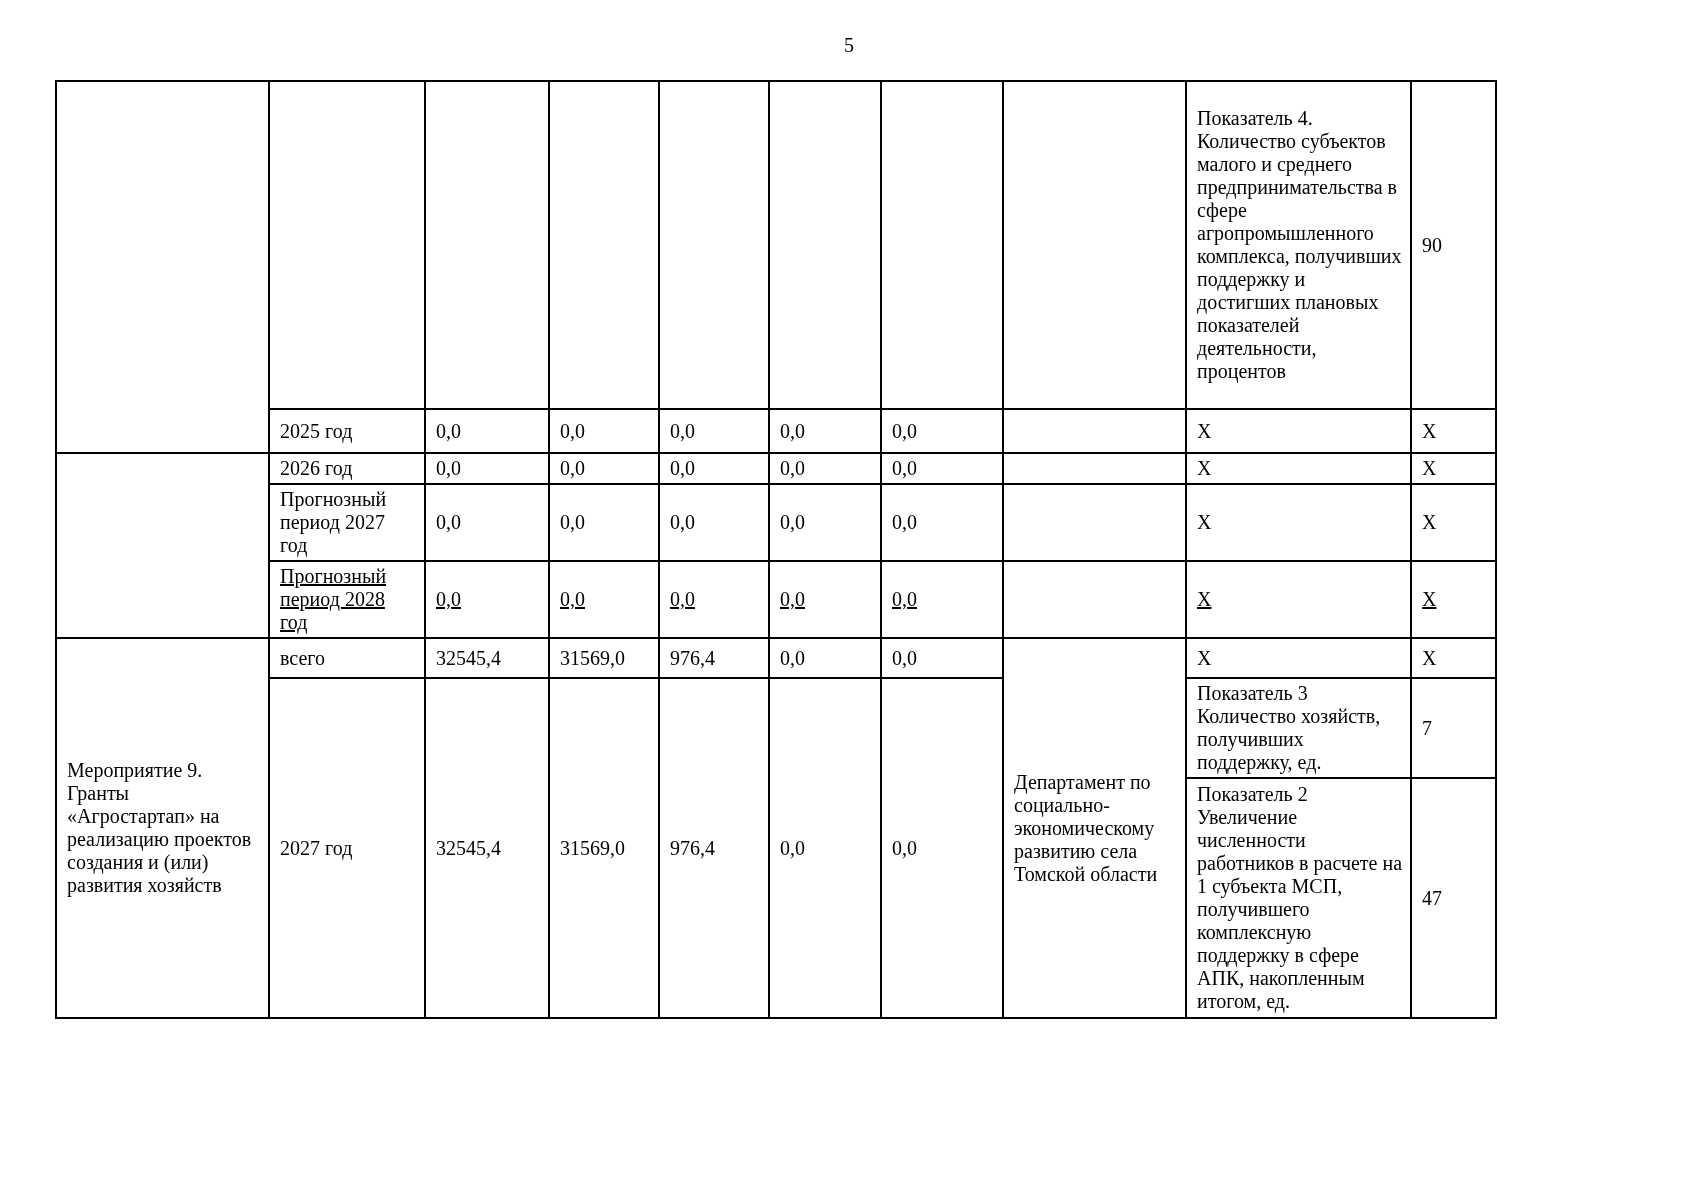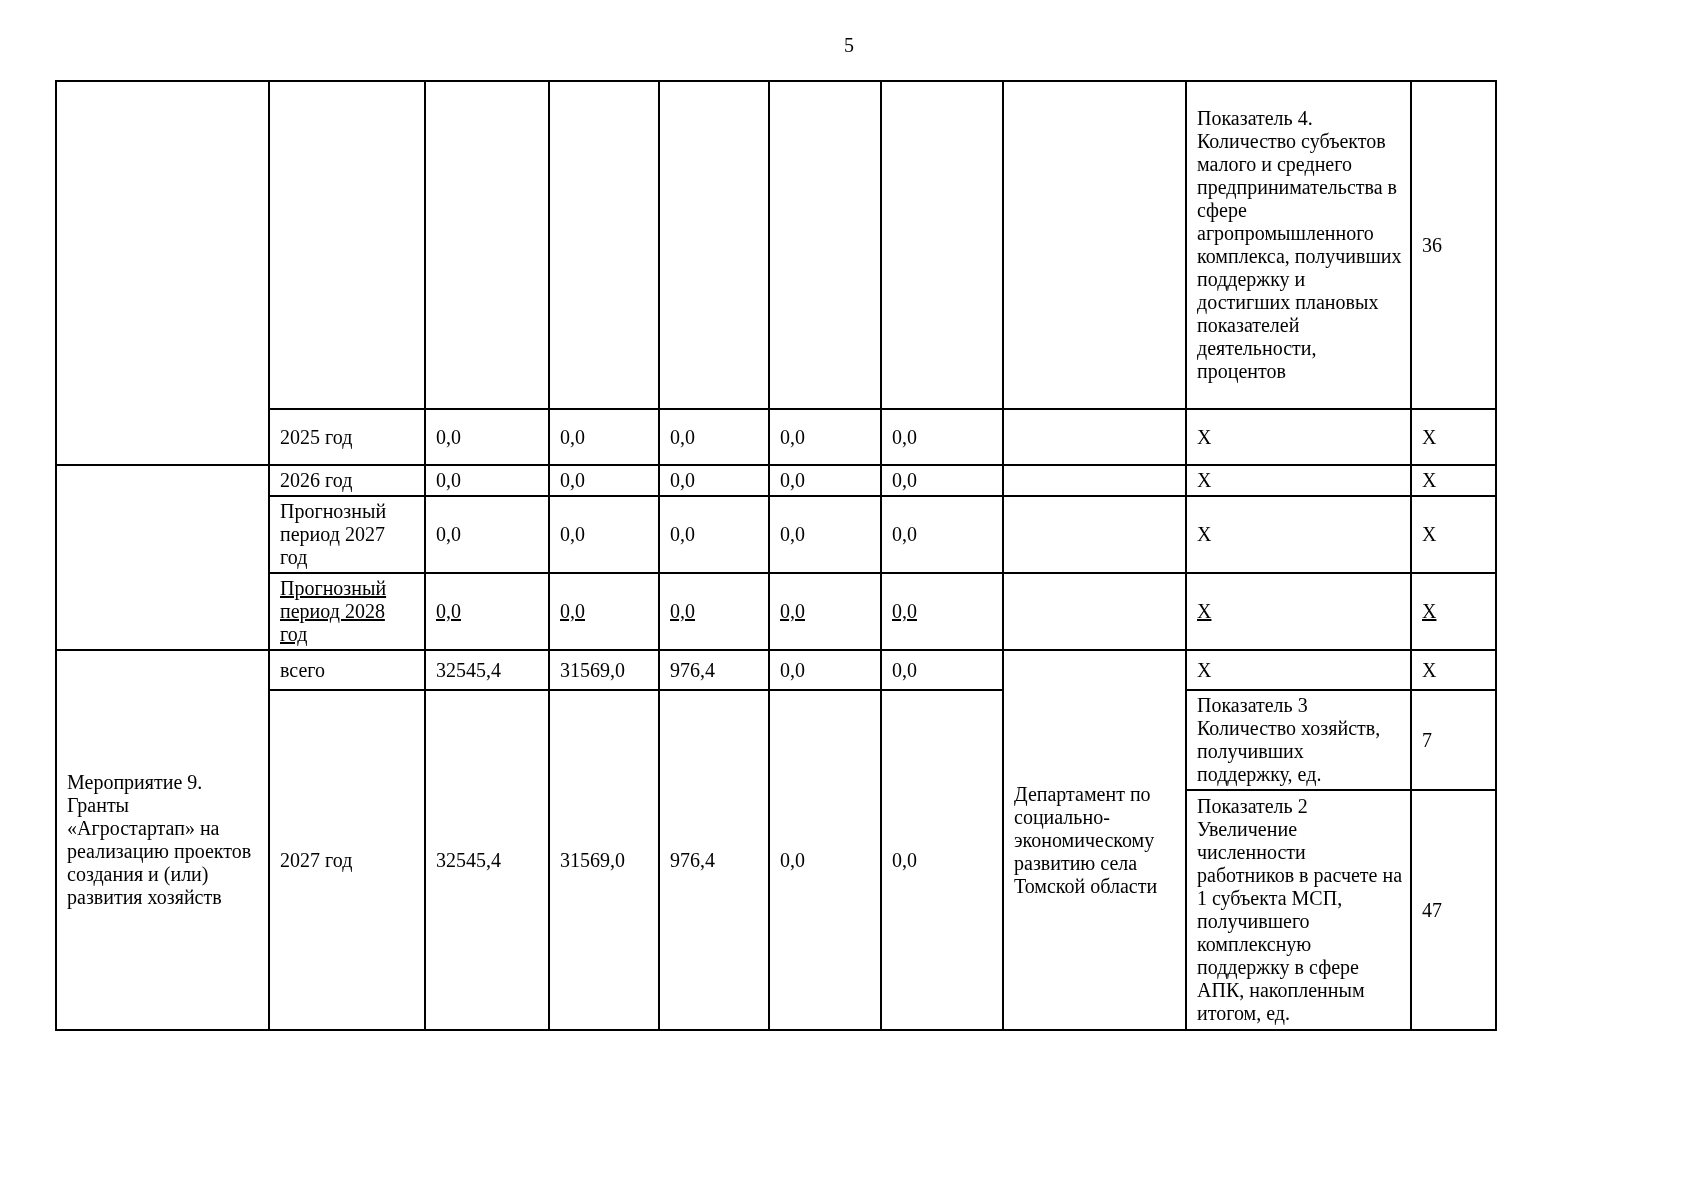--- a/index.html
+++ b/index.html
@@ -33,21 +33,21 @@
     border: 2px solid #000;
     padding: 3px 8px 3px 10px;
     vertical-align: middle;
     text-align: left;
     overflow: hidden;
     word-wrap: break-word;
   }
   td.v-top { vertical-align: top; padding-top: 6px; }
   td.t-center { text-align: center; }
   tr.rh1 { height: 328px; }
-  tr.rh2 { height: 56px; }
+  tr.rh2 { height: 44px; }
   tr.rh3 { height: 31px; }
   tr.rh4 { height: 70px; }
   tr.rh5 { height: 71px; text-decoration: underline; }
   tr.rh6 { height: 40px; }
   tr.rh7 { height: 87px; }
   tr.rh8 { height: 240px; }
 </style>
 </head>
 <body>
 
@@ -71,21 +71,21 @@
     <tr class="rh1">
       <td rowspan="2"></td>
       <td></td>
       <td></td>
       <td></td>
       <td></td>
       <td></td>
       <td></td>
       <td></td>
       <td class="v-top">Показатель 4. Количество субъектов малого и среднего предпринимательства в сфере агропромышленного комплекса, получивших поддержку и достигших плановых показателей деятельности, процентов</td>
-      <td>36</td>
+      <td>90</td>
     </tr>
 
     <tr class="rh2">
       <td>2025 год</td>
       <td>0,0</td>
       <td>0,0</td>
       <td>0,0</td>
       <td>0,0</td>
       <td>0,0</td>
       <td></td>

